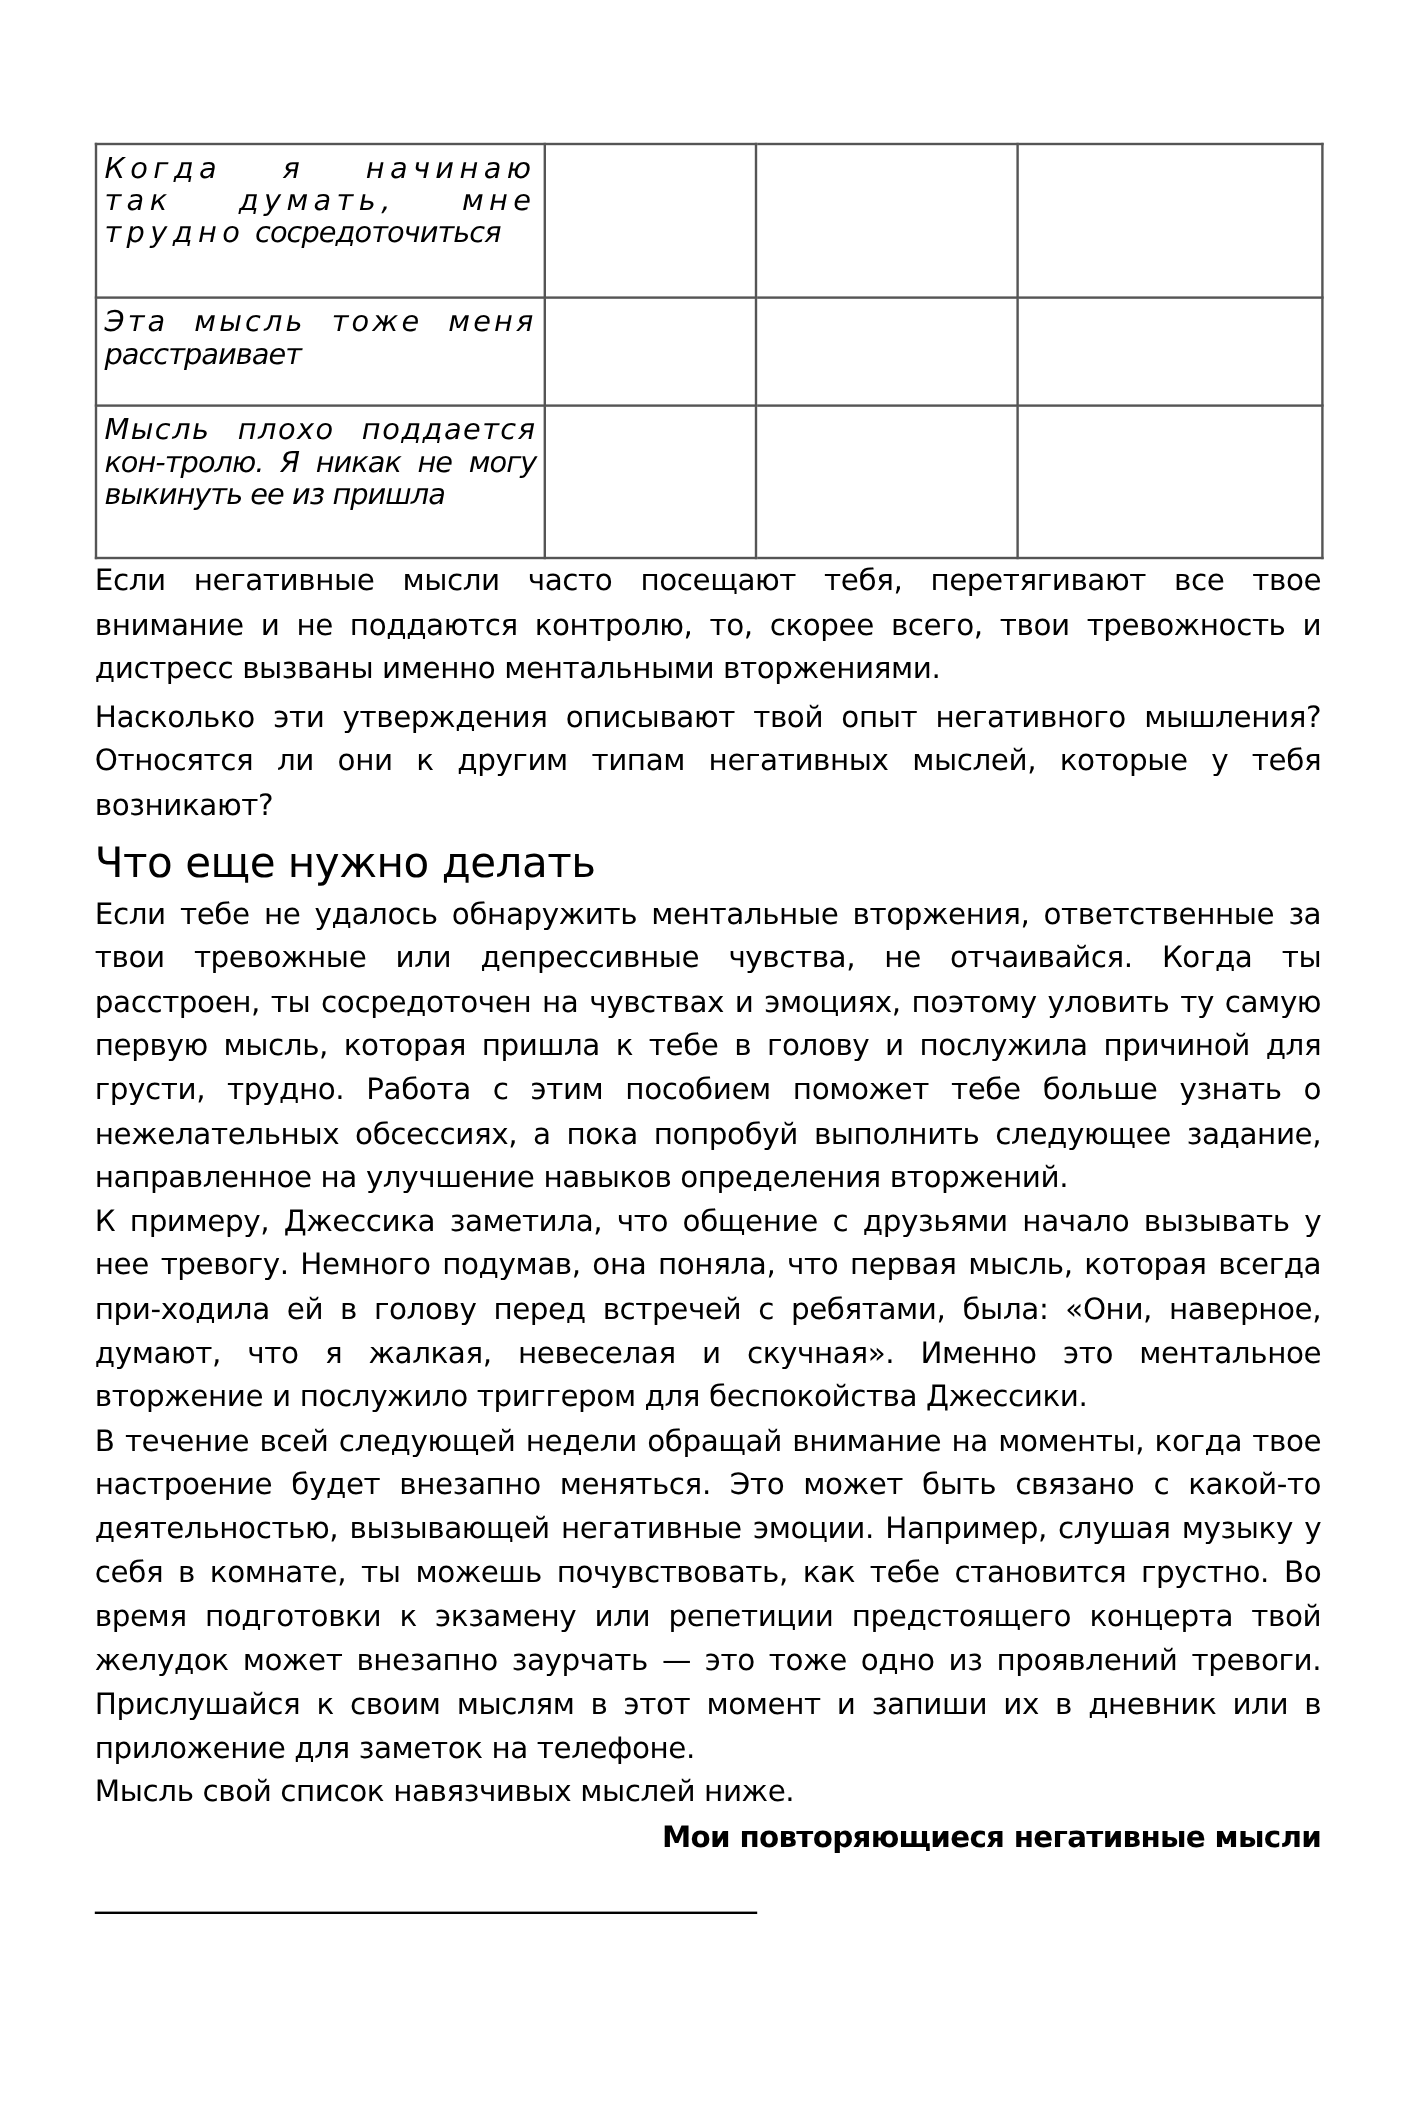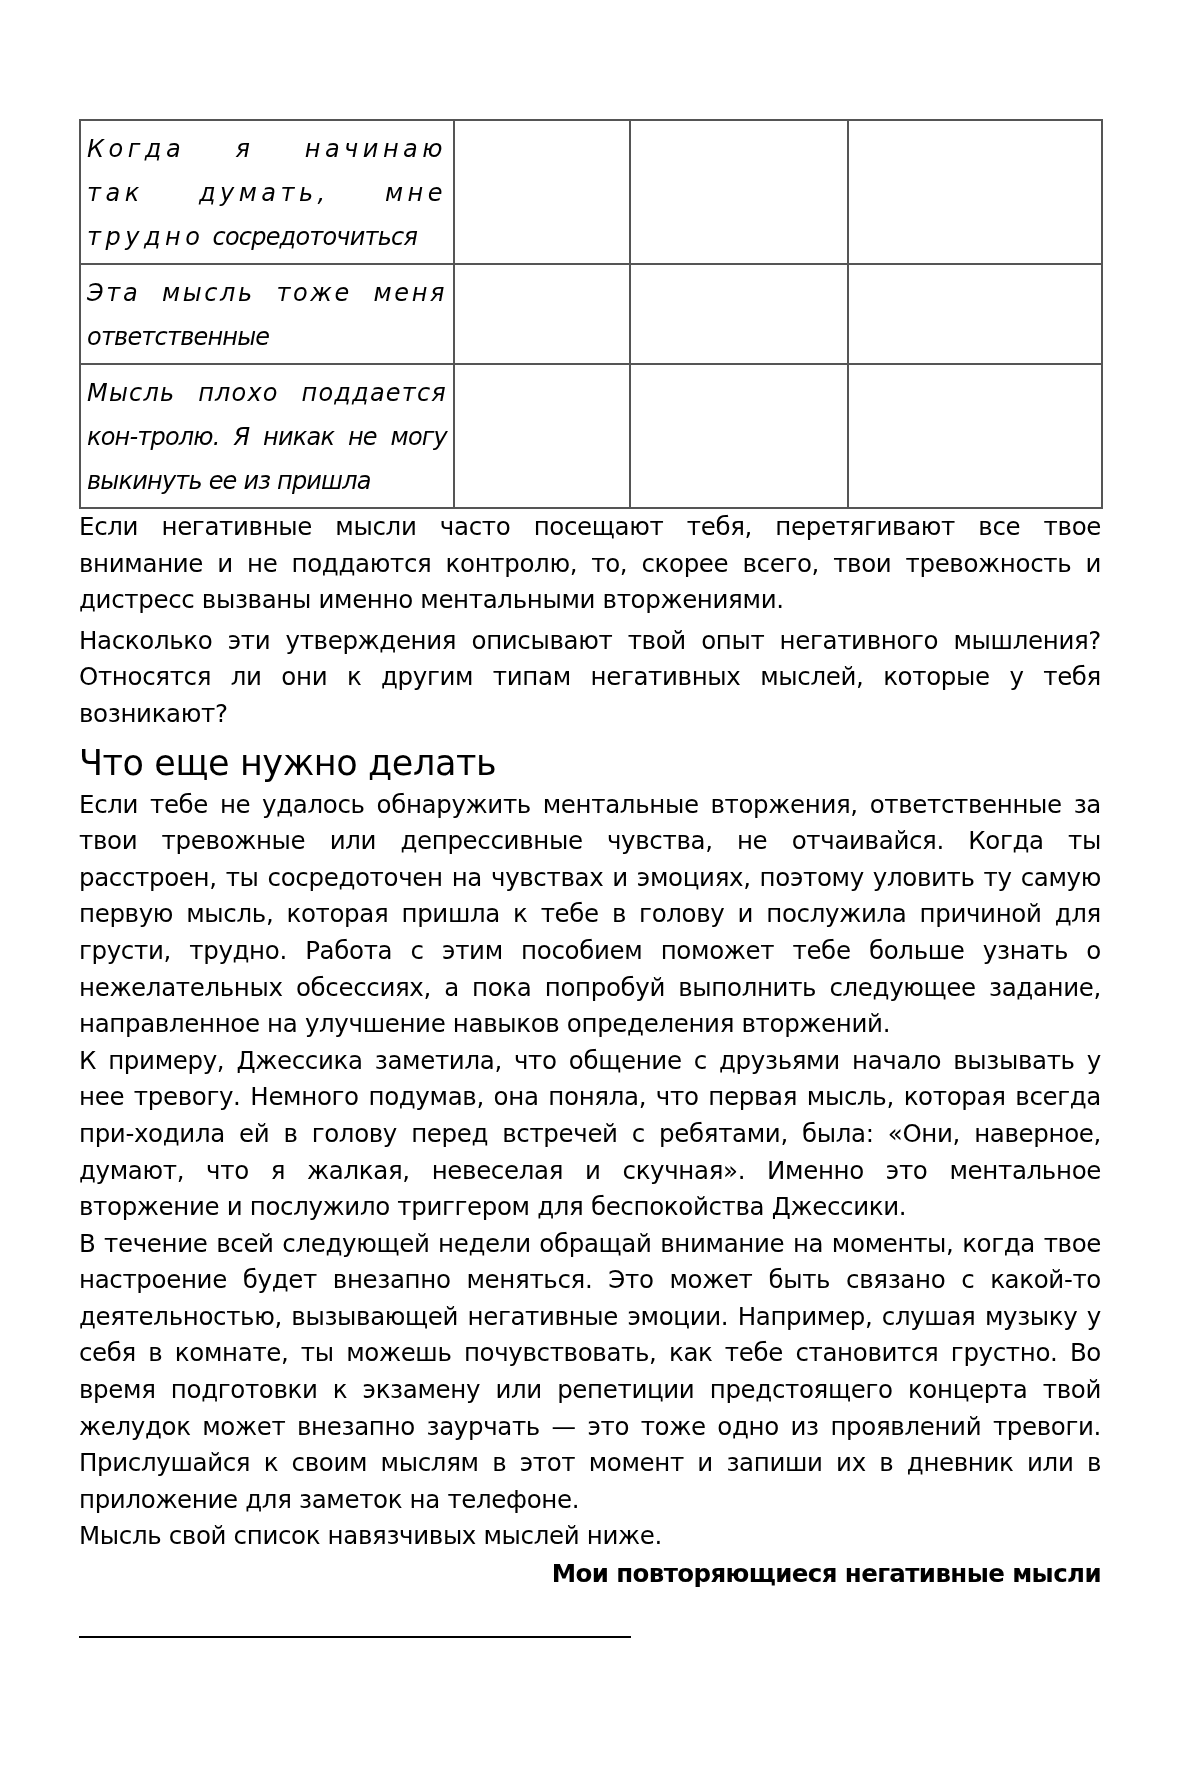--- a/index.html
+++ b/index.html
@@ -24,21 +24,21 @@
     table.thoughts {
       border-collapse: collapse;
       width: 1022px;
       table-layout: fixed;
     }
     table.thoughts td {
       border: 2px solid #555555;
       vertical-align: top;
       padding: 6px 6px 4px 6px;
       font-size: 24px;
-      line-height: 44px;
+      line-height: 27px;
       font-style: italic;
     }
     table.thoughts col.c1 { width: 374px; }
     table.thoughts col.c2 { width: 176px; }
     table.thoughts col.c3 { width: 218px; }
     table.thoughts col.c4 { width: 254px; }
     .row1 td { height: 116px; }
     .row2 td { height: 78px; }
     .row3 td { height: 115px; }
     .stmt {
@@ -91,21 +91,21 @@
         <col class="c4">
     </colgroup>
     <tbody>
         <tr class="row1">
       <td class="stmt"><span class="wide">Когда я начинаю так думать, мне трудно</span> <span class="narrow">сосредоточиться</span></td>
       <td></td>
       <td></td>
       <td></td>
     </tr>
     <tr class="row2">
-      <td class="stmt"><span class="wide" style="letter-spacing:2.6px;word-spacing:6px">Эта мысль тоже меня</span> <span class="narrow">ответственные</span></td>
+      <td class="stmt"><span class="wide" style="letter-spacing:2.6px;word-spacing:6px">Эта мысль тоже меня</span> <span class="narrow">расстраивает</span></td>
       <td></td>
       <td></td>
       <td></td>
     </tr>
     <tr class="row3">
       <td class="stmt"><span style="letter-spacing:1.2px;word-spacing:4px">Мысль плохо поддается</span> <span class="narrow">кон-тролю. Я никак не могу выкинуть ее из пришла</span></td>
       <td></td>
       <td></td>
       <td></td>
     </tr>

